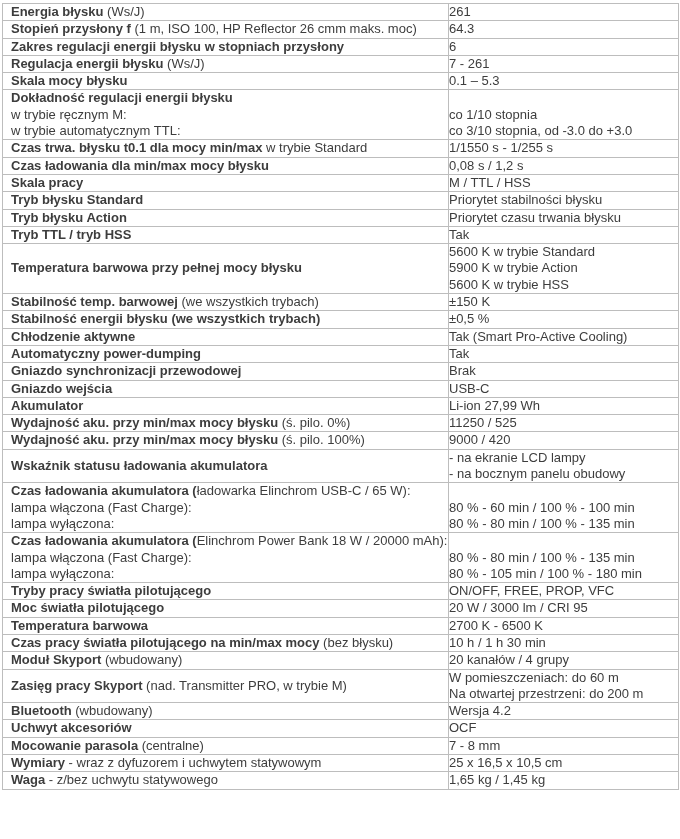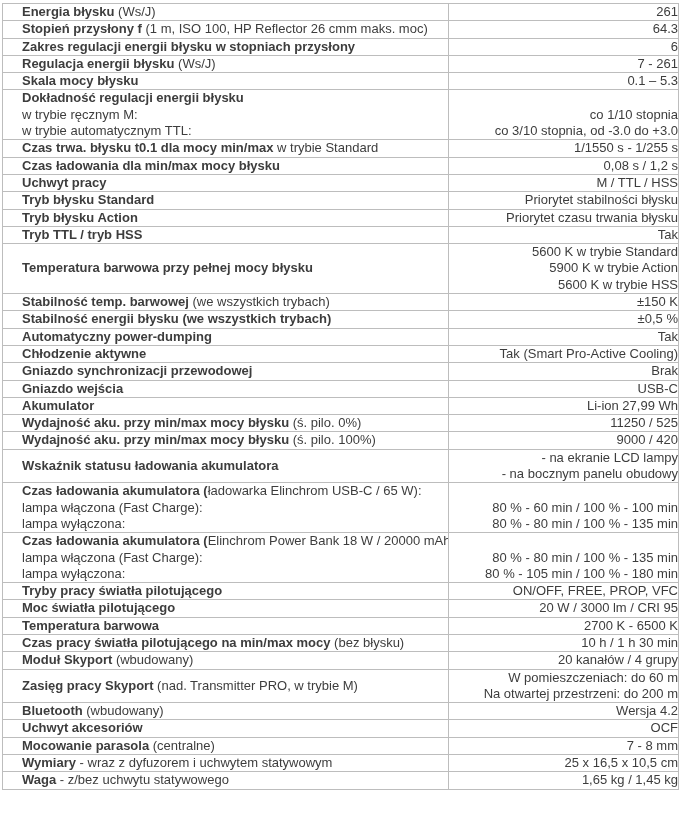--- a/index.html
+++ b/index.html
@@ -22,26 +22,26 @@
     table-layout: fixed;
   }
   .spec-table td {
     border: 1px solid #bdbdbd;
     padding: 0;
     vertical-align: middle;
     color: #3d3d3d;
     font-size: 13px;
   }
   td.label-cell {
-    padding-left: 19px;
+    padding-left: 8px;
     padding-right: 4px;
     overflow: hidden;
   }
   td.value-cell {
-    text-align: right;
+    text-align: left;
     overflow: hidden;
   }
   .line {
     min-height: 16.3px;
     line-height: 16.3px;
     white-space: nowrap;
   }
   .line b { font-weight: bold; }
 </style>
 </head>
@@ -116,21 +116,21 @@
       <tr>
         <td class="label-cell">
           <div class="line"><b>Czas ładowania dla min/max mocy błysku</b></div>
         </td>
         <td class="value-cell">
           <div class="line">0,08 s / 1,2 s</div>
         </td>
       </tr>
       <tr>
         <td class="label-cell">
-          <div class="line"><b>Uchwyt pracy</b></div>
+          <div class="line"><b>Skala pracy</b></div>
         </td>
         <td class="value-cell">
           <div class="line">M / TTL / HSS</div>
         </td>
       </tr>
       <tr>
         <td class="label-cell">
           <div class="line"><b>Tryb błysku Standard</b></div>
         </td>
         <td class="value-cell">
@@ -174,32 +174,32 @@
       <tr>
         <td class="label-cell">
           <div class="line"><b>Stabilność energii błysku (we wszystkich trybach)</b></div>
         </td>
         <td class="value-cell">
           <div class="line">±0,5 %</div>
         </td>
       </tr>
       <tr>
         <td class="label-cell">
+          <div class="line"><b>Chłodzenie aktywne</b></div>
+        </td>
+        <td class="value-cell">
+          <div class="line">Tak (Smart Pro-Active Cooling)</div>
+        </td>
+      </tr>
+      <tr>
+        <td class="label-cell">
           <div class="line"><b>Automatyczny power-dumping</b></div>
         </td>
         <td class="value-cell">
           <div class="line">Tak</div>
-        </td>
-      </tr>
-      <tr>
-        <td class="label-cell">
-          <div class="line"><b>Chłodzenie aktywne</b></div>
-        </td>
-        <td class="value-cell">
-          <div class="line">Tak (Smart Pro-Active Cooling)</div>
         </td>
       </tr>
       <tr>
         <td class="label-cell">
           <div class="line"><b>Gniazdo synchronizacji przewodowej</b></div>
         </td>
         <td class="value-cell">
           <div class="line">Brak</div>
         </td>
       </tr>

